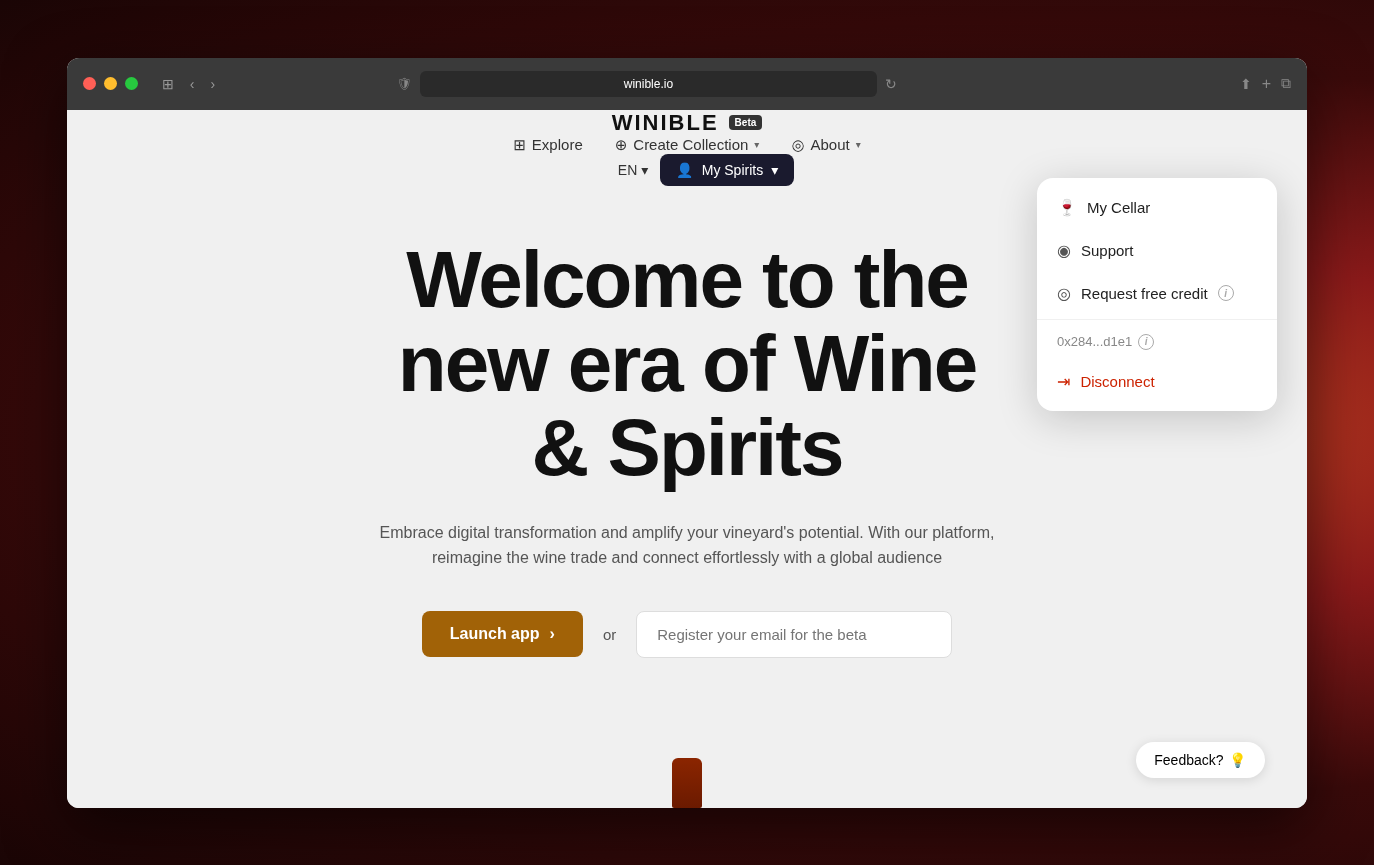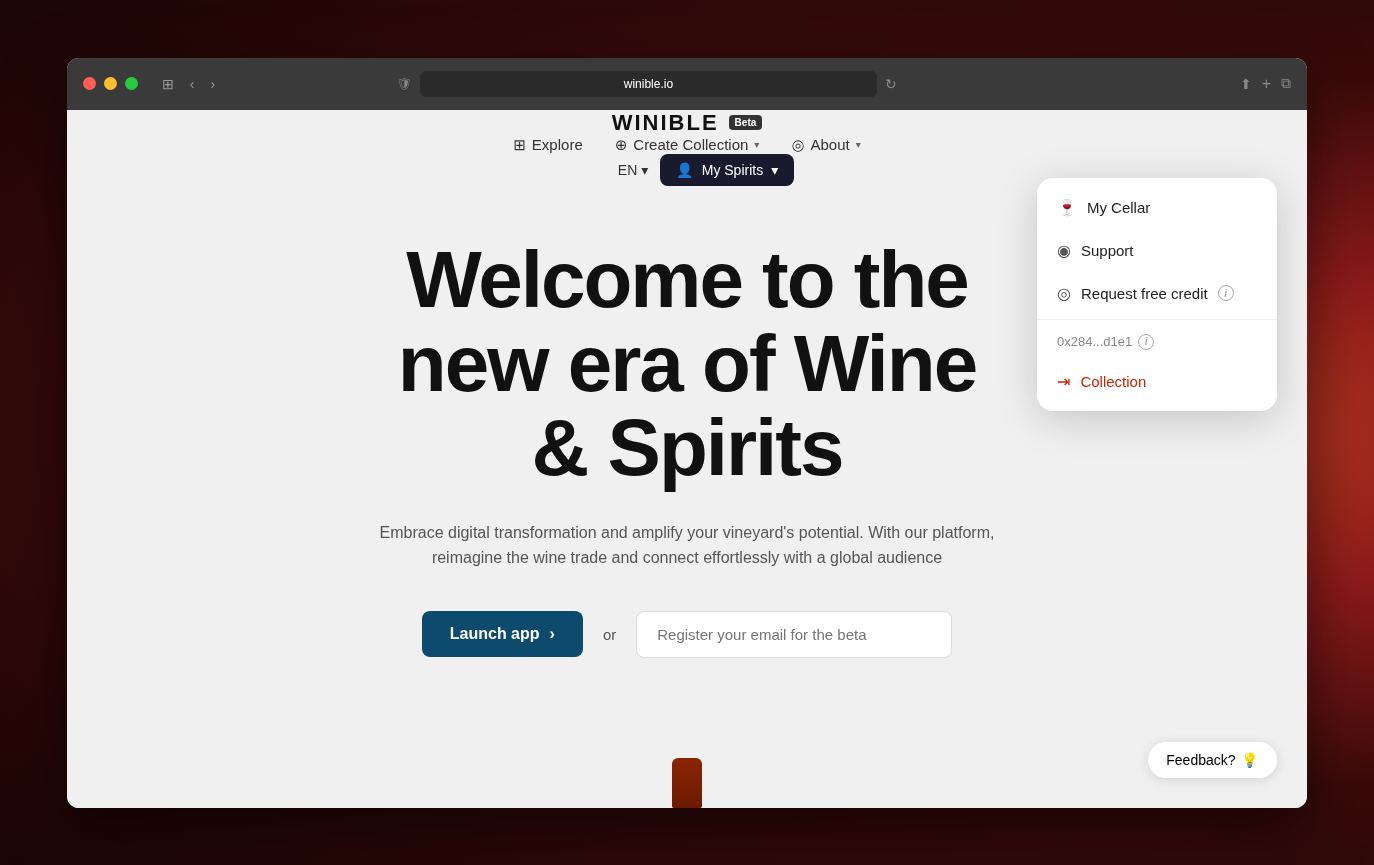--- a/index.html
+++ b/index.html
@@ -229,21 +229,21 @@
     }
 
     .hero-actions {
       display: flex;
       align-items: center;
       justify-content: center;
       gap: 20px;
     }
 
     .launch-btn {
-      background: #0c4a6e;
+      background: #a16207;
       color: #fff;
       border: none;
       border-radius: 8px;
       padding: 14px 28px;
       font-size: 16px;
       font-weight: 600;
       cursor: pointer;
       display: flex;
       align-items: center;
       gap: 10px;
@@ -328,21 +328,21 @@
       font-size: 10px;
       color: #aaa;
       font-style: italic;
       font-weight: bold;
     }
 
     
     .feedback-btn {
       position: absolute;
       bottom: 30px;
-      right: 30px;
+      right: 42px;
       background: #fff;
       border: none;
       border-radius: 20px;
       padding: 10px 18px;
       font-size: 14px;
       font-weight: 500;
       cursor: pointer;
       box-shadow: 0 2px 12px rgba(0,0,0,0.12);
       display: flex;
       align-items: center;
@@ -476,21 +476,21 @@
           <span>Request free credit</span>
           <span class="info-icon">i</span>
         </div>
         <div class="divider"></div>
         <div class="wallet-address">
           <span>0x284...d1e1</span>
           <span class="info-icon">i</span>
         </div>
         <div class="dropdown-item disconnect">
           <span class="item-icon">⇥</span>
-          <span>Collection</span>
+          <span>Disconnect</span>
         </div>
       </div>
 
       <button class="feedback-btn">
         <span>Feedback?</span>
         <span>💡</span>
       </button>
 
     </div>
   </div>

